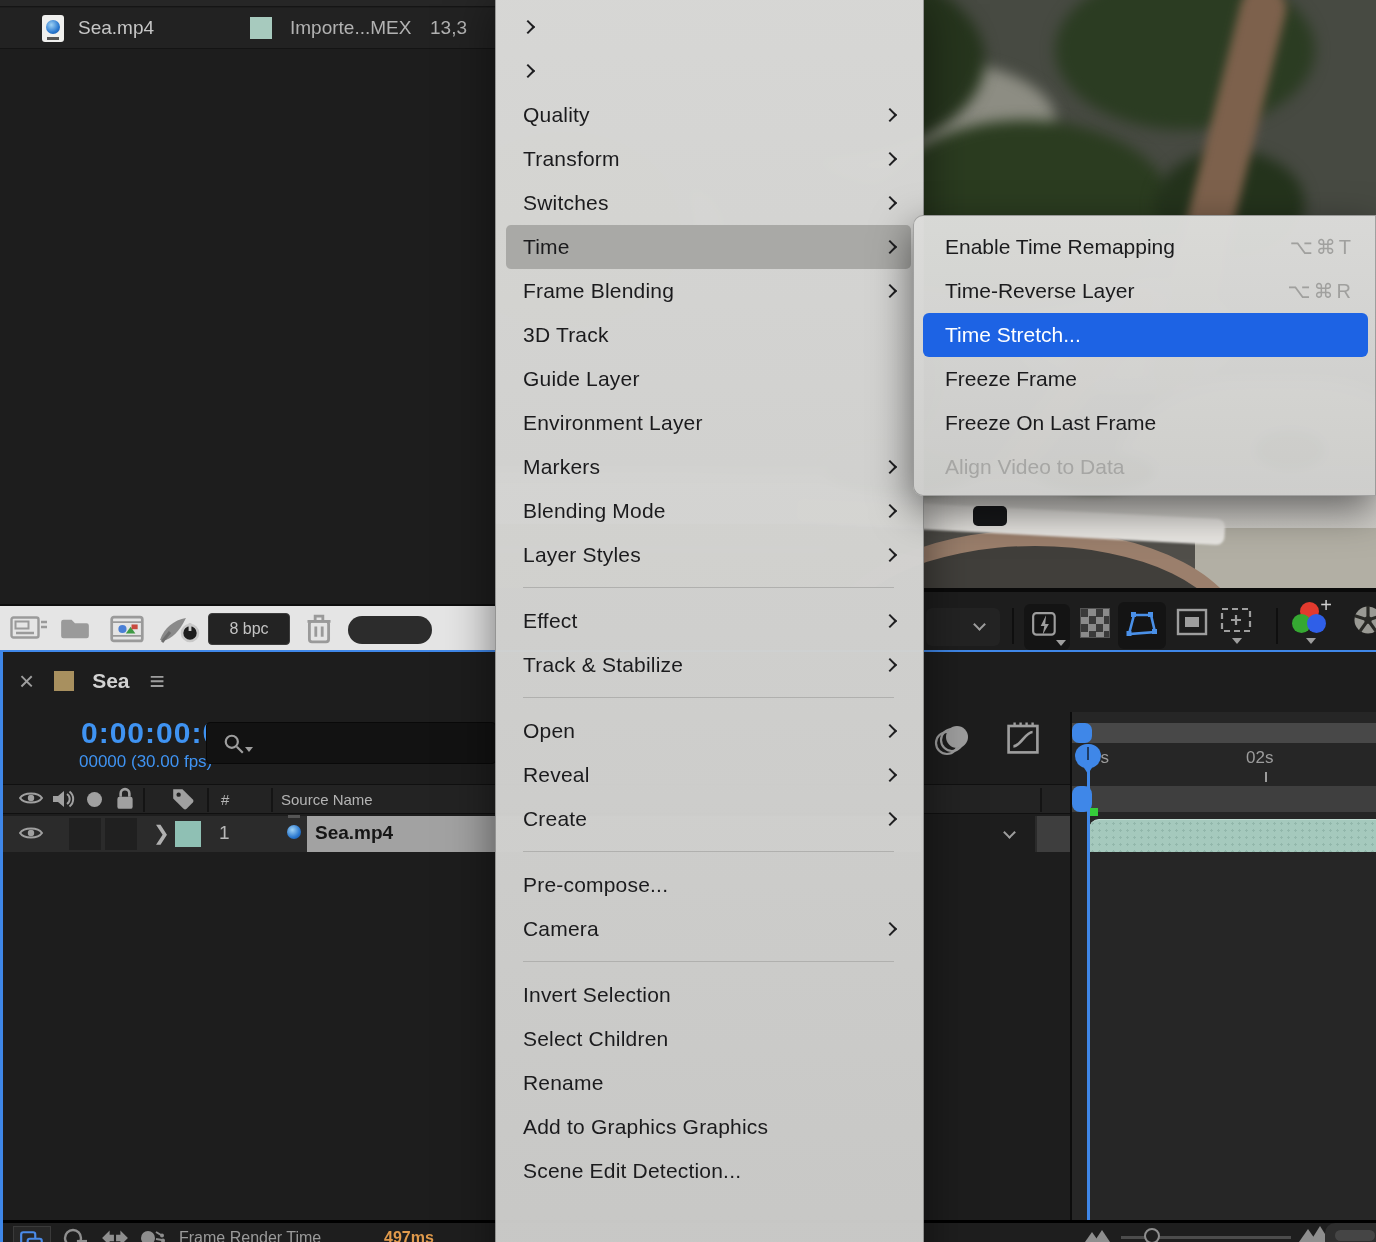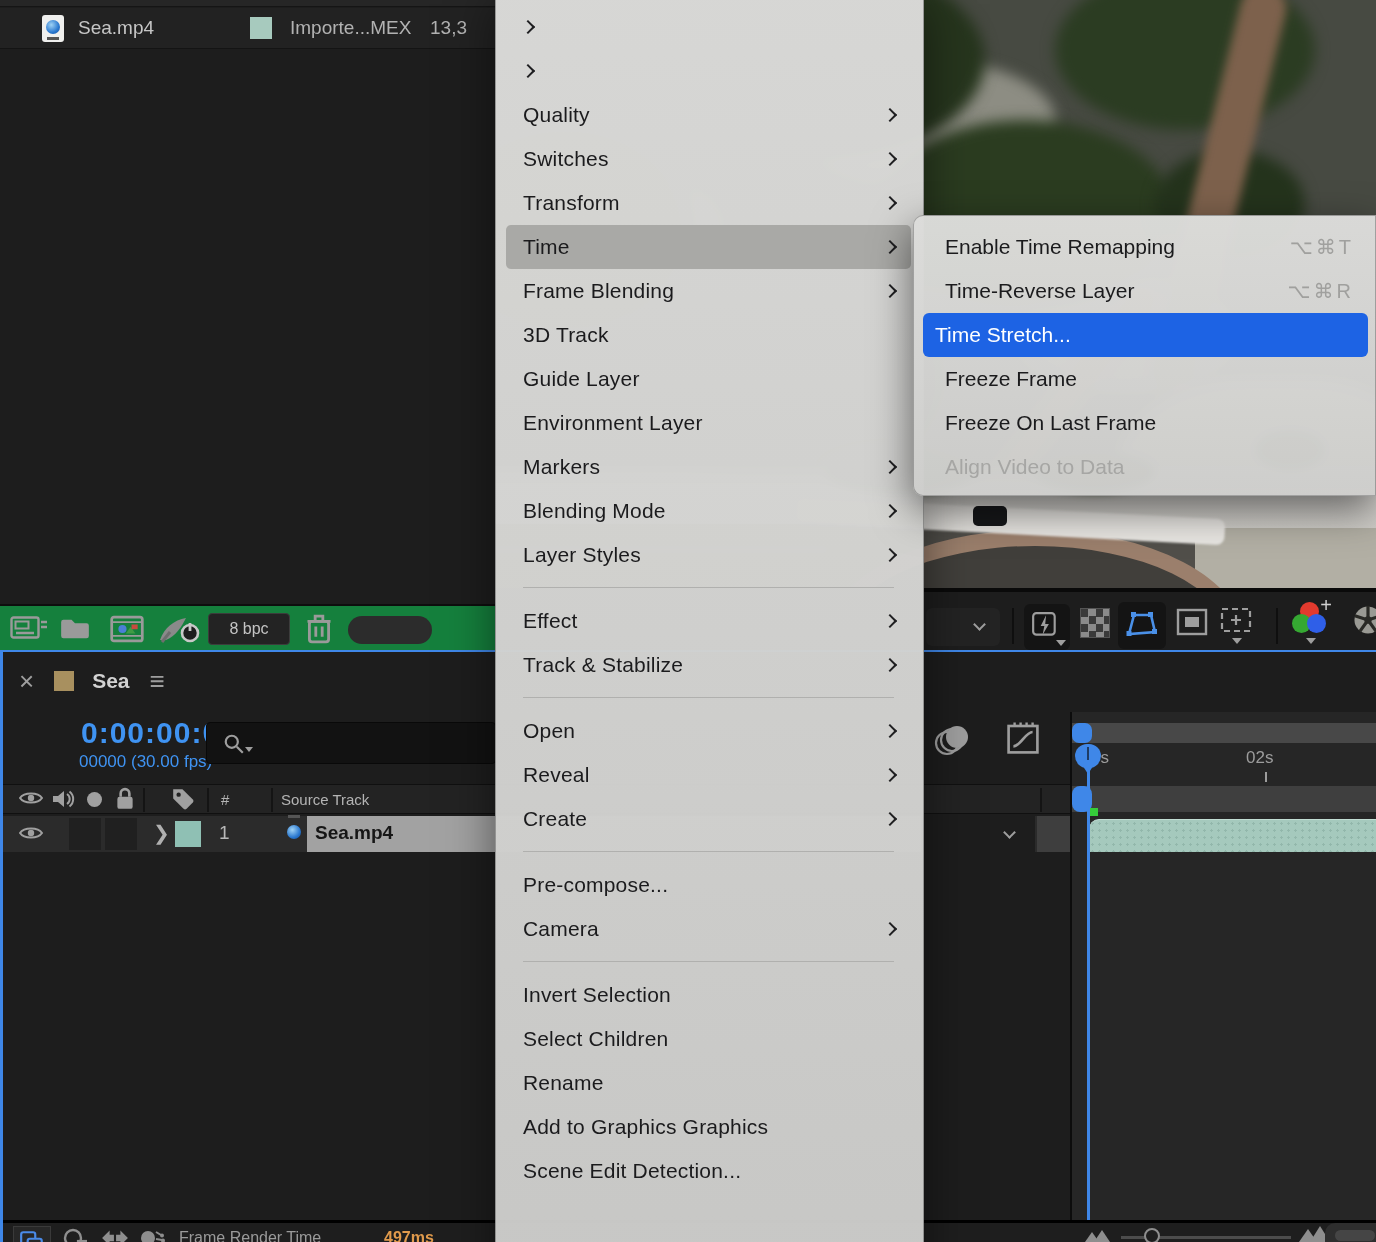--- a/index.html
+++ b/index.html
@@ -49,21 +49,21 @@
   
   .project { left:0; top:0; width:495px; height:650px; background:#1d1d1d; }
   .proj-topline { left:0; top:0; width:495px; height:7px; background:#262626; border-bottom:1px solid #151515; }
   .proj-row { left:0; top:8px; width:495px; height:41px; background:#222222; border-bottom:1px solid #141414; display:flex; align-items:center; }
   .file-icon { position:relative; width:22px; height:27px; background:#f0f0ee; border-radius:3px; flex:0 0 auto; }
   .file-icon::before { content:""; position:absolute; left:4px; top:5px; width:14px; height:14px; border-radius:50%;
        background:radial-gradient(circle at 38% 35%, #9ed2f5, #2a78cf 60%, #0f4c9c); }
   .file-icon::after { content:""; position:absolute; left:5px; bottom:2px; width:12px; height:3px; background:#555; }
   .ftext { color:#c6c6c6; font-size:19px; }
   .swatch { width:22px; height:22px; }
-  .proj-toolbar { left:0; top:604px; width:495px; height:46px; border-top:2px solid #0e0e0e; background:#15803d; }
+  .proj-toolbar { left:0; top:604px; width:495px; height:46px; border-top:2px solid #0e0e0e; background:#e5e5e5; }
   .bpc-btn { position:absolute; left:208px; top:7px; width:82px; height:32px; background:#232323; border:1px solid #3c3c3c;
        border-radius:4px; color:#c4c4c4; font-size:16px; text-align:center; line-height:30px; }
   .dark-pill { position:absolute; left:348px; top:10px; width:84px; height:28px; background:#2c2c2c; border-radius:14px; }
 
   
   .timeline { left:0; top:650px; width:1376px; height:592px; background:#1d1d1d; border-left:3px solid #3f87e8; border-top:2px solid #3f87e8; }
   .tab-row { position:absolute; left:0; top:0; width:1068px; height:58px; display:flex; align-items:center; }
   .tl-close { color:#9e9e9e; font-size:26px; }
   .tab-title { color:#d2d2d2; font-size:21px; font-weight:bold; }
   .hamburger { color:#9e9e9e; font-size:26px; }
@@ -124,21 +124,21 @@
   .mi .label { flex:1 1 auto; }
   .mi-hl { background:#a9a9a6; border-radius:5px; margin-left:10px; margin-right:12px; padding-left:17px; padding-right:8px; }
   .sub-arrow { width:10px; height:10px; border-top:2.5px solid #1f1f21; border-right:2.5px solid #1f1f21; transform:rotate(45deg); margin-right:8px; }
   .msep { height:1px; background:#b0b0ae; margin:10px 29px 11px 27px; }
 
   
   .submenu { left:913px; top:215px; width:463px; height:281px; background:linear-gradient(180deg, rgba(220,220,218,.98), rgba(206,206,204,.98));
       border-radius:10px 0 0 10px; border:1px solid rgba(90,90,90,.45); box-shadow:0 14px 40px rgba(0,0,0,.55); padding-top:9px; z-index:60; }
   .smi { position:relative; height:44px; display:flex; align-items:center; padding-left:31px; padding-right:21px; font-size:21px; color:#1b1b1d; }
   .smi .label { flex:1 1 auto; }
-  .smi-sel { background:#1d63e4; border-radius:6px; margin-left:9px; margin-right:7px; padding-left:12px; color:#ffffff; font-weight:500; }
+  .smi-sel { background:#1d63e4; border-radius:6px; margin-left:9px; margin-right:7px; padding-left:22px; color:#ffffff; font-weight:500; }
   .smi-dis { color:#a6a6a4; }
   .shortcut { color:#a0a09e; font-size:20px; letter-spacing:3px; }
 
   svg { display:block; }
 </style>
 </head>
 <body>
 
 <div class="screen">
 
@@ -336,21 +336,21 @@
       <span class="hdr-div" style="left:140px;"></span>
       <span class="hdr-ic" style="left:168px; top:2px;">
         <svg width="24" height="24" viewBox="0 0 22 22">
             <path d="M2 2 h8.5 l9.5 9.5 a2 2 0 0 1 0 2.8 l-5.7 5.7 a2 2 0 0 1 -2.8 0 L2 10.5 Z" fill="#a0a0a0"></path>
             <circle cx="7" cy="7" r="2" fill="#232323"></circle>
           </svg>
       </span>
       <span class="hdr-div" style="left:204px;"></span>
       <span class="hdr-txt" style="left:218px;">#</span>
       <span class="hdr-div" style="left:268px;"></span>
-      <span class="hdr-txt" style="left:278px;">Source Track</span>
+      <span class="hdr-txt" style="left:278px;">Source Name</span>
       <span class="hdr-div" style="left:1037px;"></span>
     </div>
 
     <div class="layer-row">
       <span class="hdr-ic" style="left:16px; top:8px;">
         <svg width="24" height="18" viewBox="0 0 24 16">
             <path d="M1 8 C5 2 19 2 23 8 C19 14 5 14 1 8 Z" fill="none" stroke="#a0a0a0" stroke-width="2"></path>
             <circle cx="12" cy="8" r="3.2" fill="#a0a0a0"></circle>
           </svg>
       </span>
@@ -441,25 +441,25 @@
         <span class="sub-arrow"></span>
       </div>
     <div class="mi">
         <span class="sub-arrow"></span>
       </div>
     <div class="mi">
         <span class="label">Quality</span>
         <span class="sub-arrow"></span>
       </div>
     <div class="mi">
+        <span class="label">Transform</span>
+        <span class="sub-arrow"></span>
+      </div>
+    <div class="mi">
         <span class="label">Switches</span>
-        <span class="sub-arrow"></span>
-      </div>
-    <div class="mi">
-        <span class="label">Transform</span>
         <span class="sub-arrow"></span>
       </div>
     <div class="mi mi-hl">
         <span class="label">Time</span>
         <span class="sub-arrow"></span>
       </div>
     <div class="mi">
         <span class="label">Frame Blending</span>
         <span class="sub-arrow"></span>
       </div>

